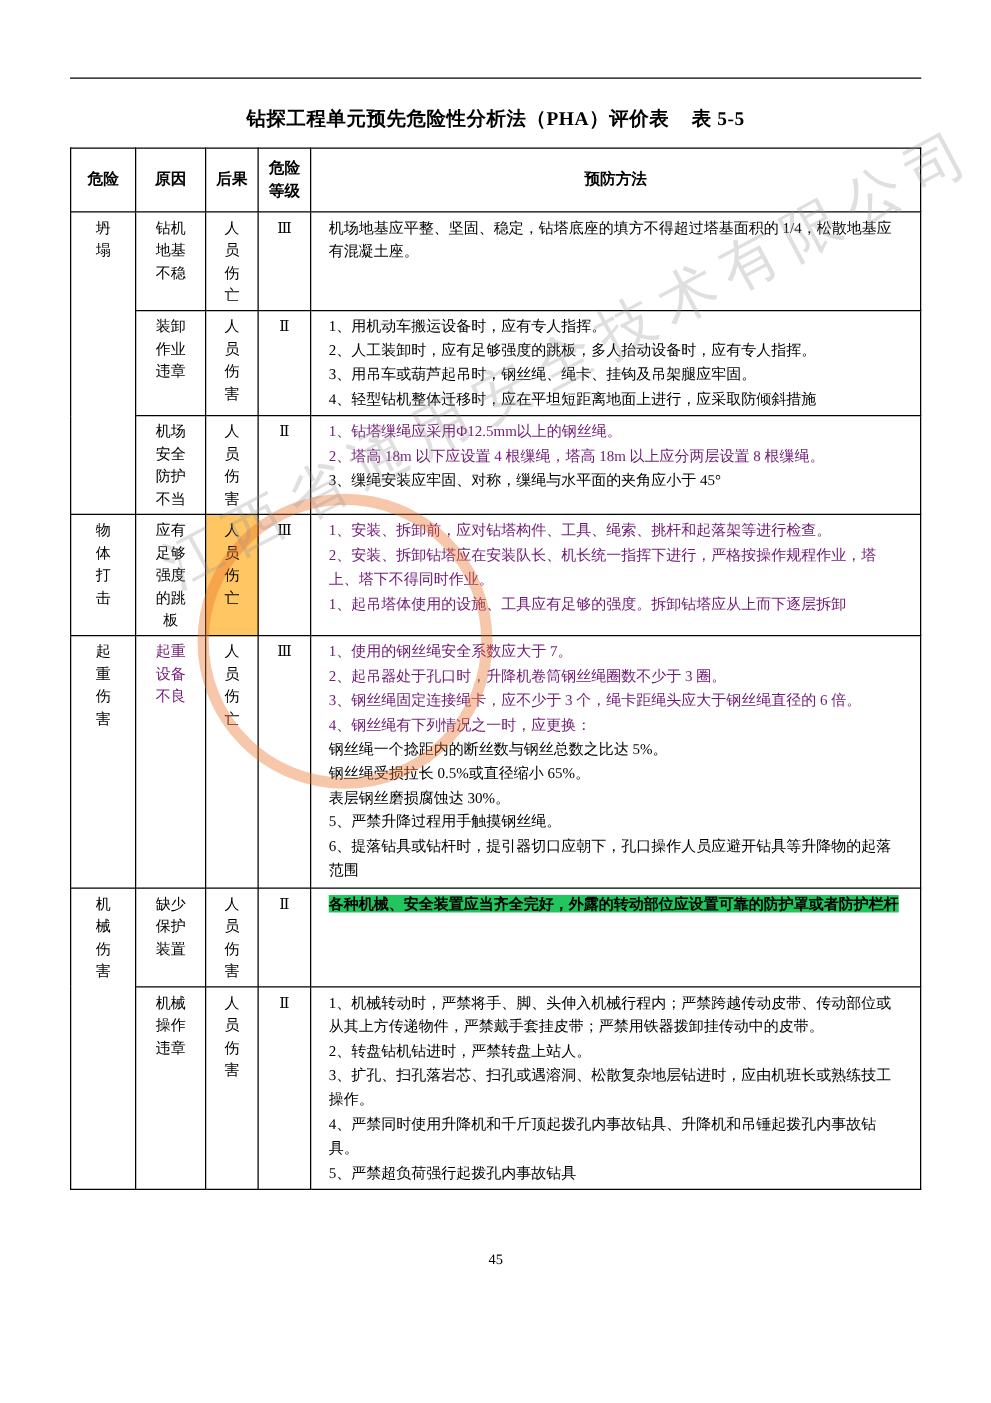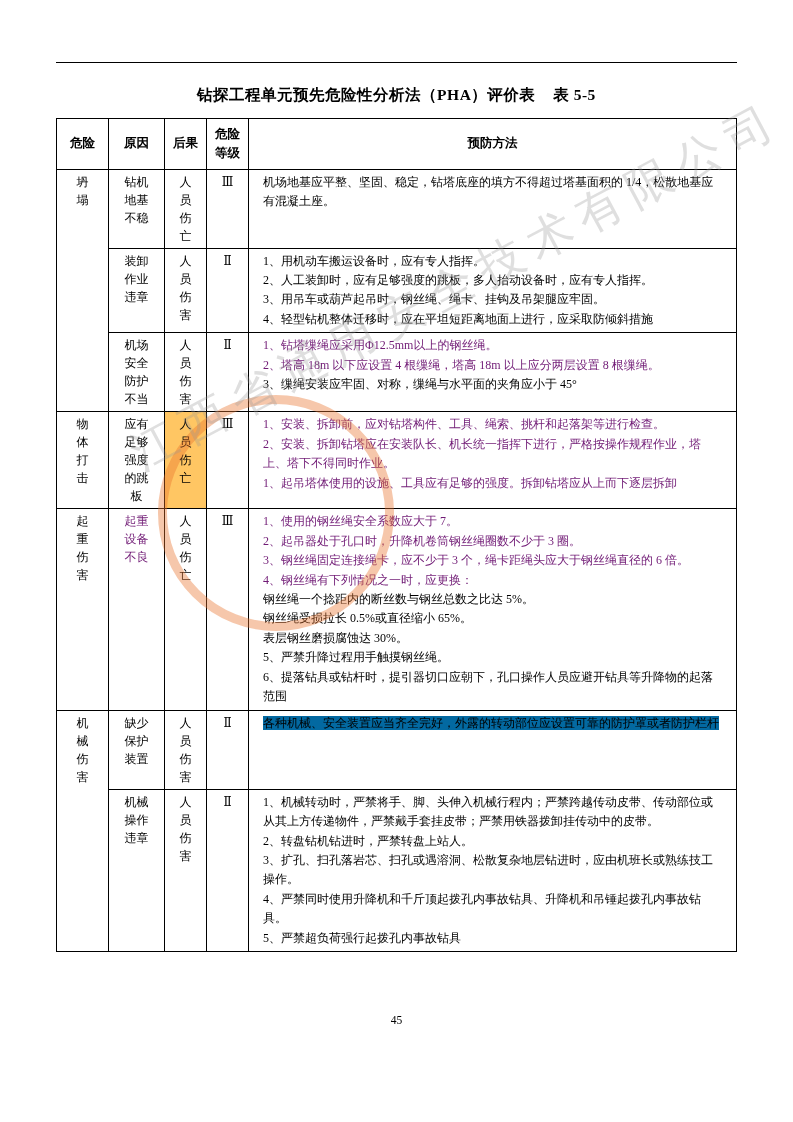--- a/index.html
+++ b/index.html
@@ -77,21 +77,21 @@
     text-align: center;
     vertical-align: middle;
     letter-spacing: 0px;
   }
   td.measure {
     text-align: left;
     line-height: 1.62;
     padding: 4px 5px 4px 6px;
   }
   .kw { color: #701a75; }
-  .hl { background: #0369a1; }
+  .hl { background: #22c55e; font-weight: bold; }
   .hl-o { background: #ffc663; }
 
   
   .vtxt { display: block; }
 
   
   .watermark {
     position: absolute;
     left: 0; top: 0;
     width: 793px; height: 1122px;
@@ -119,21 +119,21 @@
     letter-spacing: 10px;
     transform: rotate(-28deg);
     transform-origin: left top;
     white-space: nowrap;
   }
 
   
   .page-number {
     position: absolute;
     left: 0;
-    bottom: 96px;
+    bottom: 108px;
     width: 793px;
     text-align: center;
     font-size: 11.5px;
   }
 </style>
 </head>
 <body>
 
 <div class="page">
 

